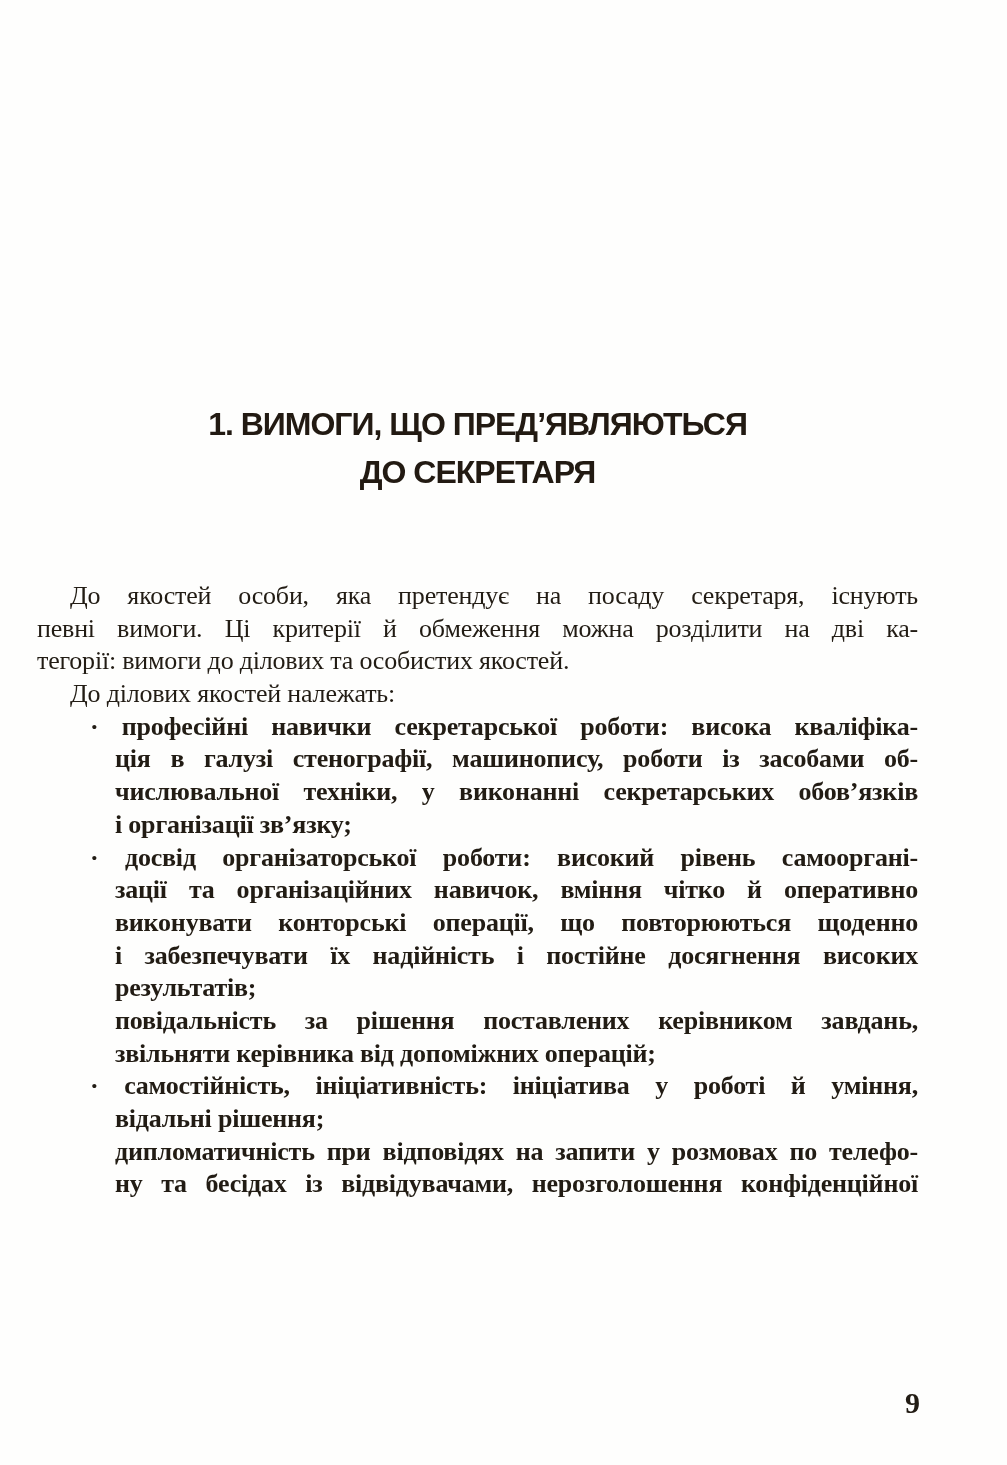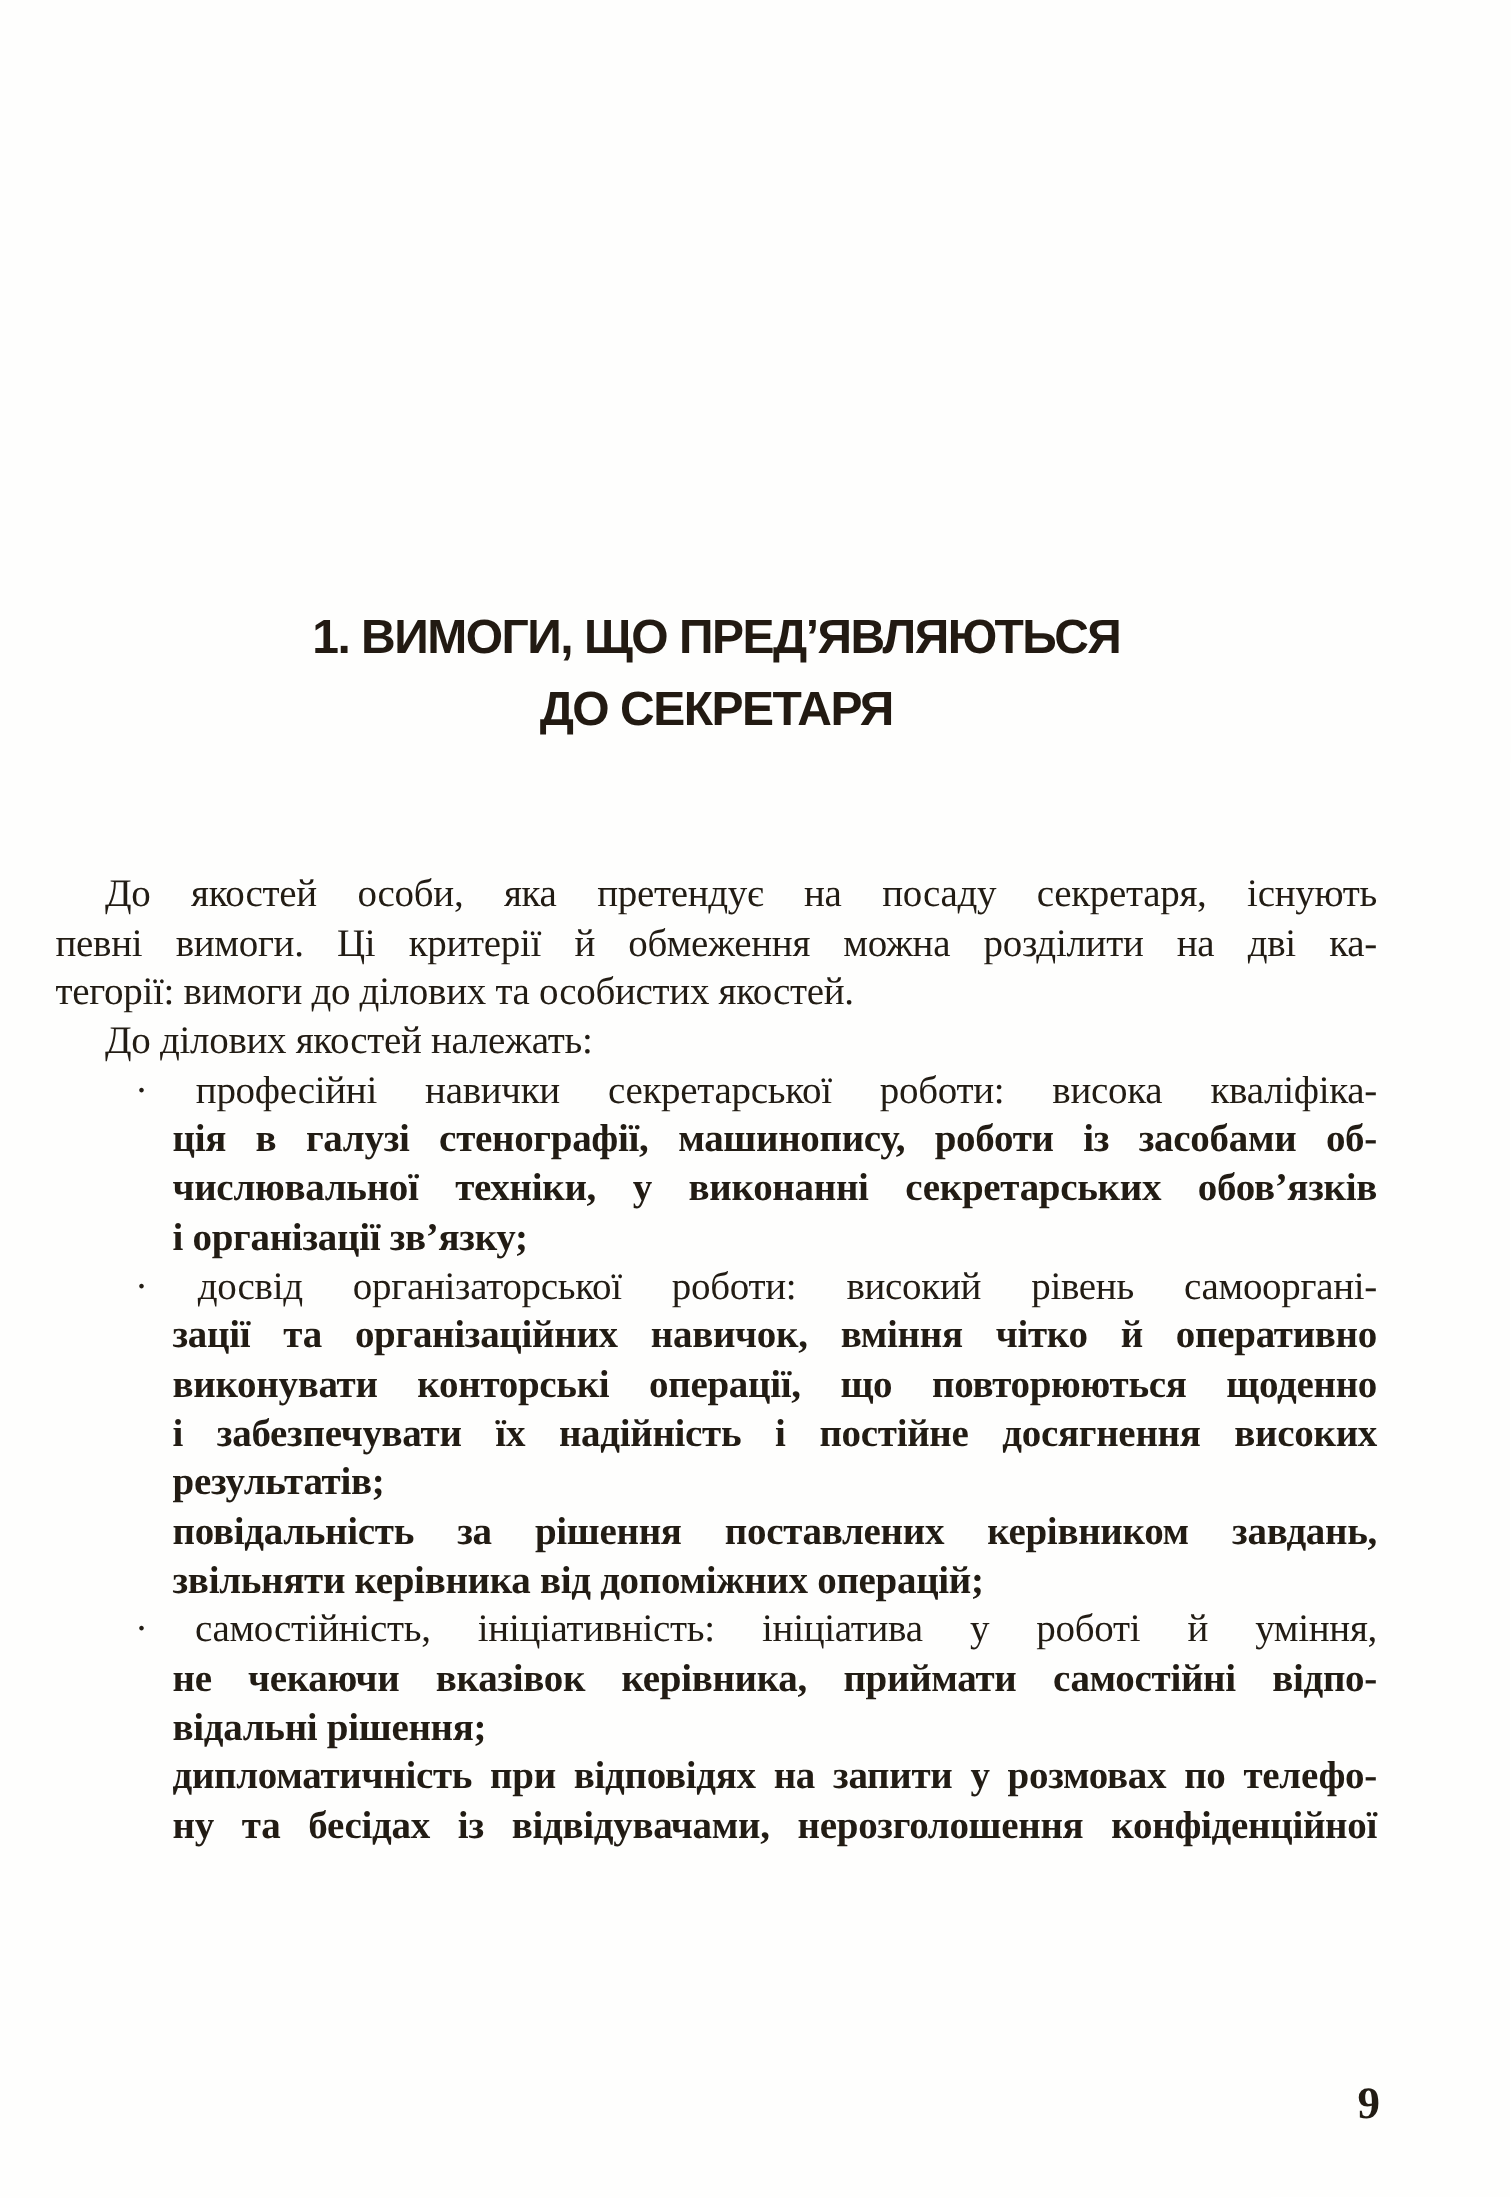--- a/index.html
+++ b/index.html
@@ -43,21 +43,21 @@
   .line {
     text-align: justify;
     text-align-last: justify;
     white-space: nowrap;
     height: 32.7px;
   }
   .line.last-line {
     text-align-last: left;
   }
   .paragraph .line.indent-first { padding-left: 33px; }
-  .bullet .line.bullet-first   { padding-left: 53px; }
+  .bullet .line.bullet-first   { padding-left: 53px; font-weight: bold; }
   .bullet .line.bullet-cont    { padding-left: 78px; font-weight: bold; }
   .bullet-marker {
     display: inline;
   }
   .page-number {
     position: absolute;
     top: 1386px;
     right: 87px;
     font-family: "Liberation Serif", "DejaVu Serif", serif;
     font-weight: bold;
@@ -98,21 +98,20 @@
         <div class="line bullet-cont">виконувати конторські операції, що повторюються щоденно</div>
         <div class="line bullet-cont">і забезпечувати їх надійність і постійне досягнення високих</div>
         <div class="line bullet-cont last-line">результатів;</div>
       </div>
       <div class="block bullet">
         <div class="line bullet-cont">повідальність за рішення поставлених керівником завдань,</div>
         <div class="line bullet-cont last-line">звільняти керівника від допоміжних операцій;</div>
       </div>
       <div class="block bullet">
         <div class="line bullet-first"><span class="bullet-marker">·</span> самостійність, ініціативність: ініціатива у роботі й уміння,</div>
-        <div class="line bullet-cont">не чекаючи вказівок керівника, приймати самостійні відпо-</div>
         <div class="line bullet-cont last-line">відальні рішення;</div>
       </div>
       <div class="block bullet">
         <div class="line bullet-cont">дипломатичність при відповідях на запити у розмовах по телефо-</div>
         <div class="line bullet-cont">ну та бесідах із відвідувачами, нерозголошення конфіденційної</div>
       </div>
     </div>
 
   <div class="page-number">9</div>
 

